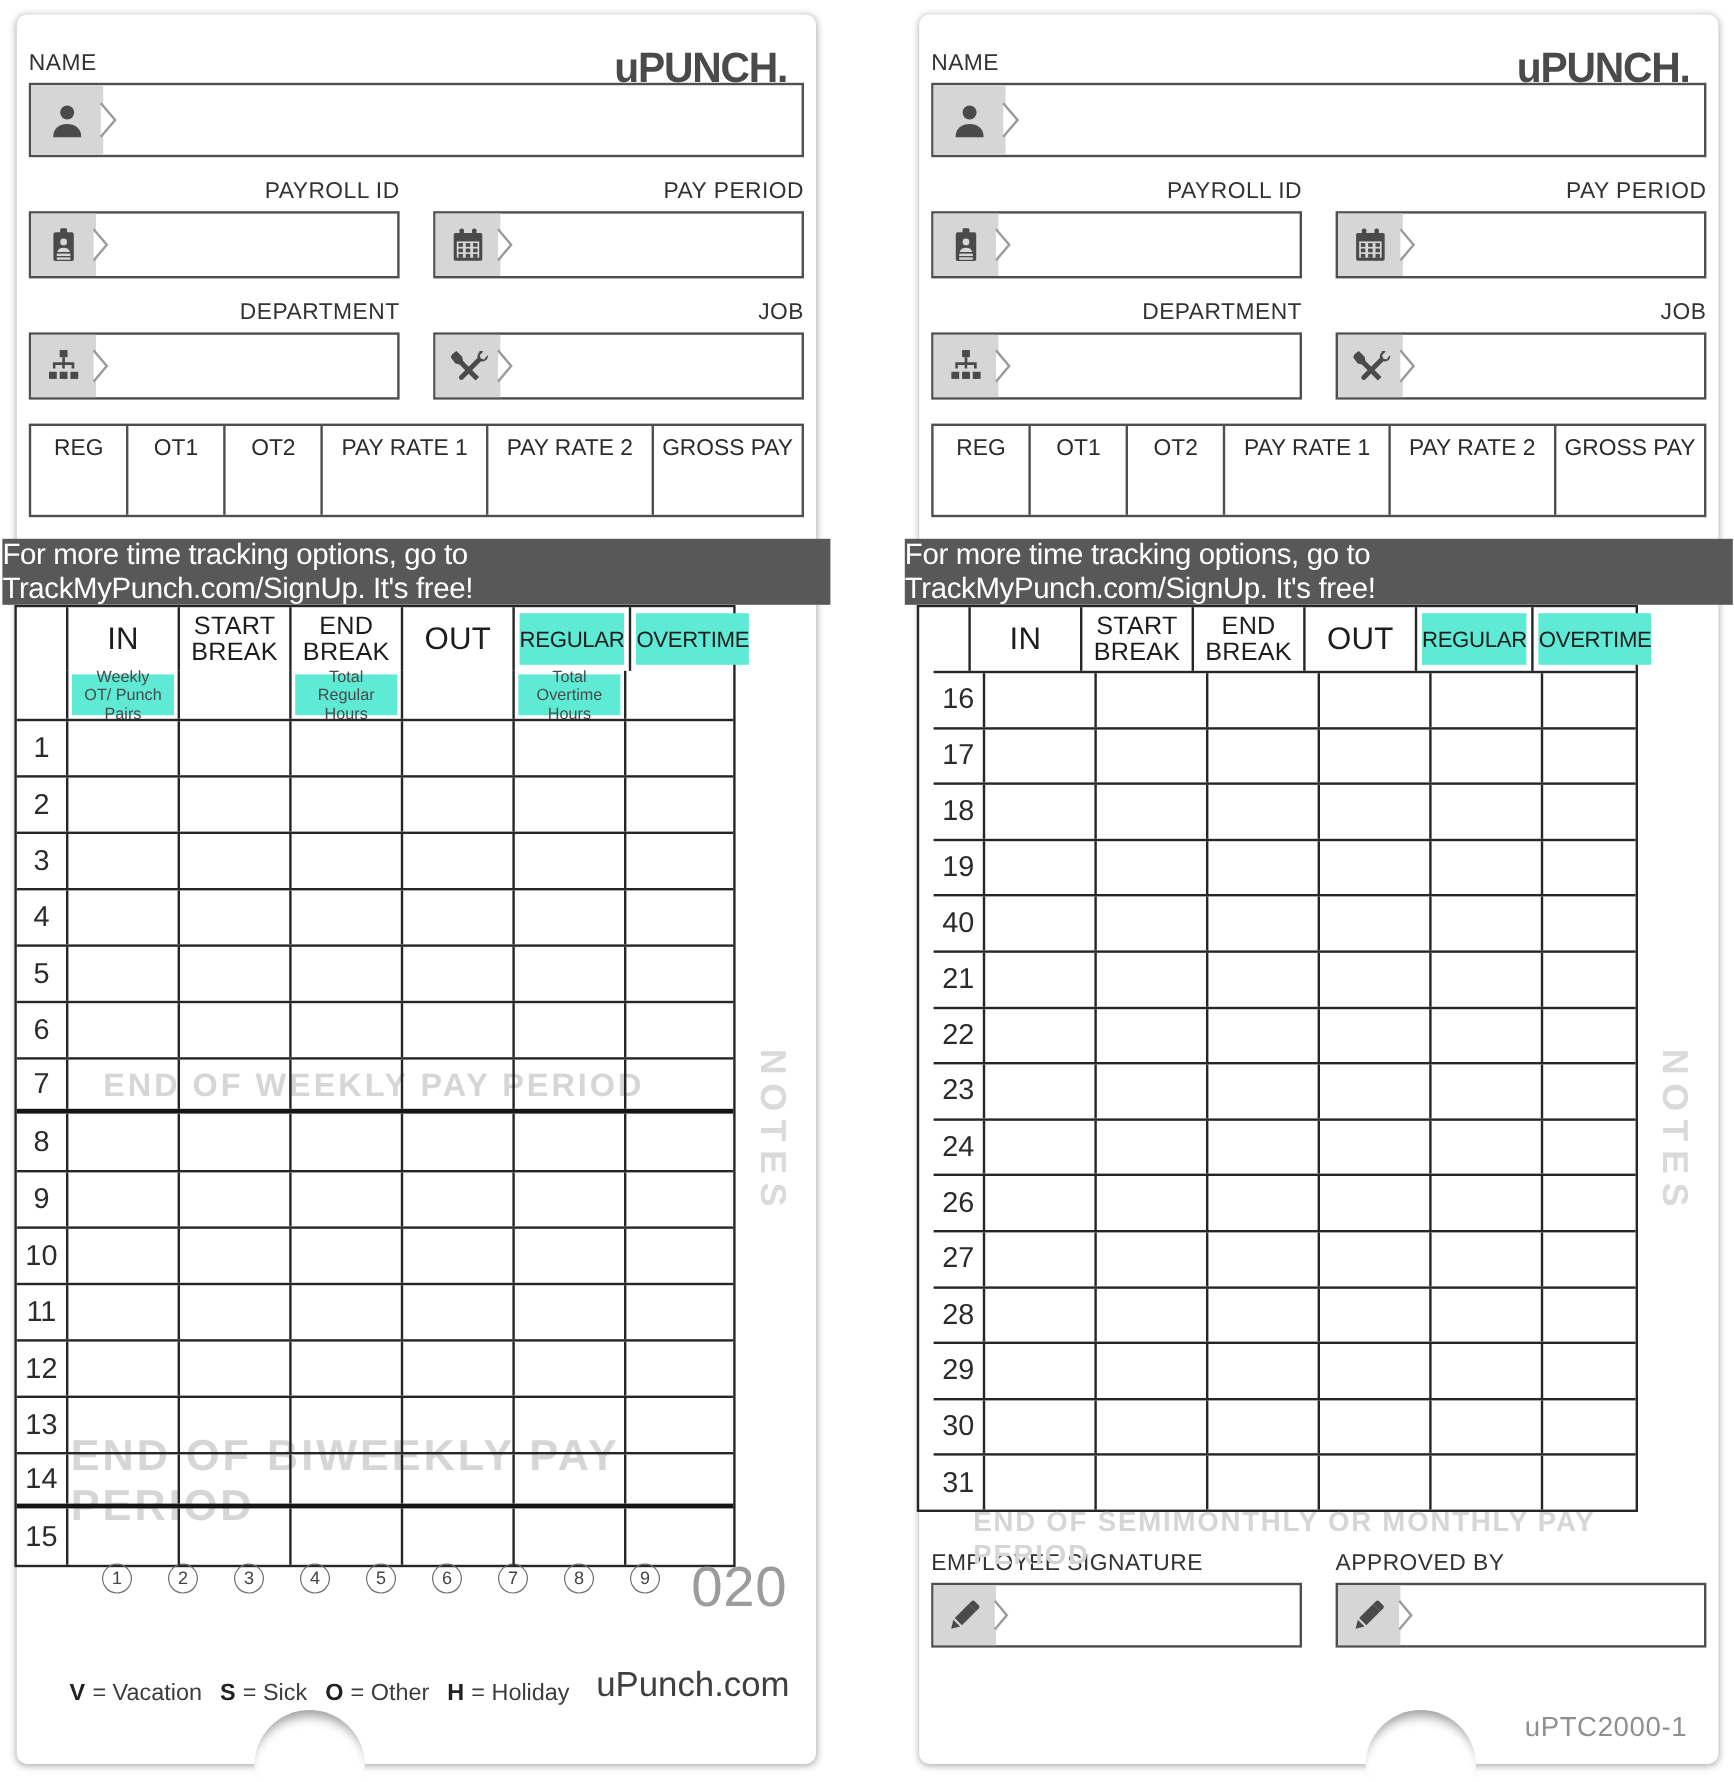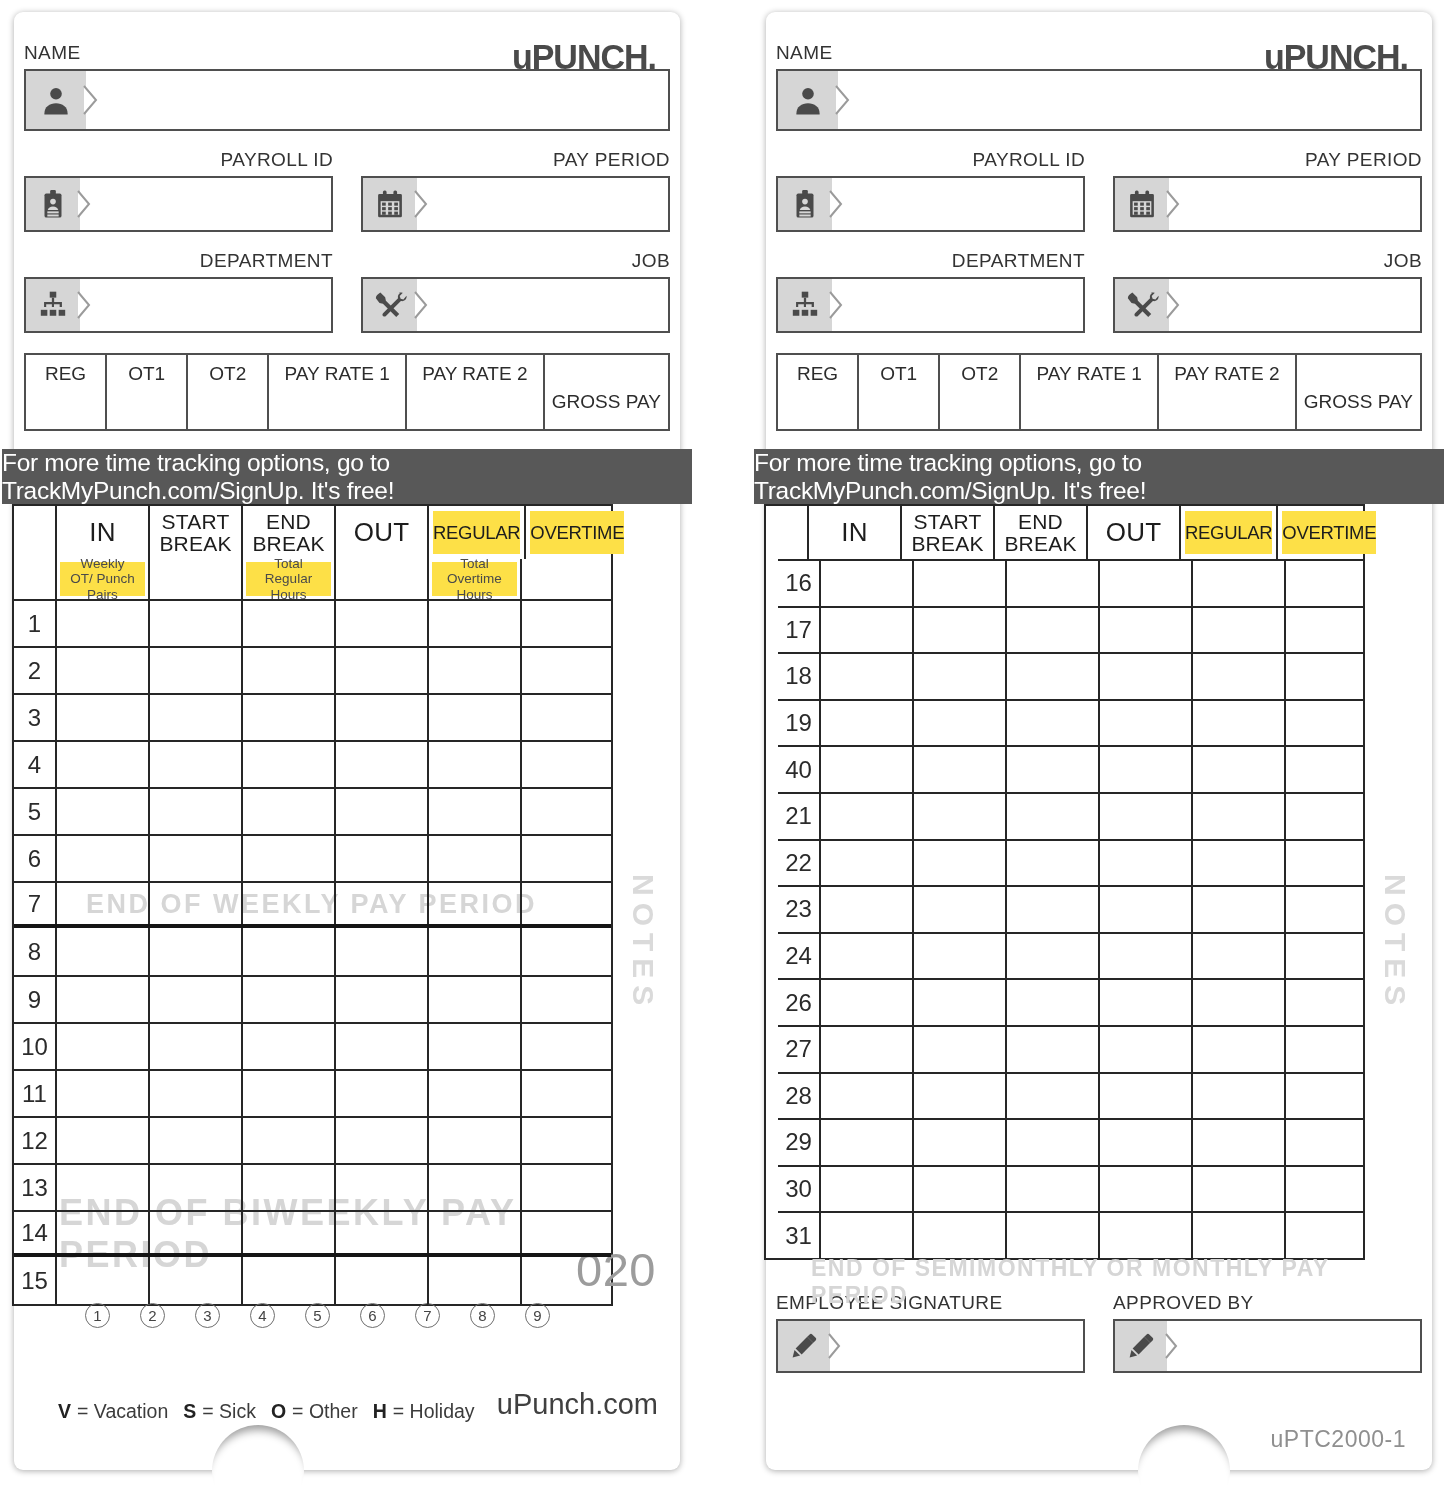--- a/index.html
+++ b/index.html
@@ -39,55 +39,55 @@
   .field.h54 .iconbox svg.glyph { width:30px; height:30px; }
   .chev { position:absolute; right:-13px; top:50%; transform:translateY(-50%); z-index:2; }
   .writearea { flex:1; }
 
   .cols { display:flex; gap:28px; }
   .cols .col { flex:1; }
 
   .paytable { margin-top:20px; height:78px; border:2px solid #4f4f4f; display:flex; }
   .paycell { border-right:2px solid #4f4f4f; display:flex; justify-content:center;
              padding-top:8px; font-size:19px; color:#2c2c2c; }
-  .paycell:last-child { border-right:none;margin-top:28px; }
+  .paycell:last-child { border-right:none; }
   .paycell.s { flex:77; } .paycell.m { flex:132; } .paycell.g { flex:120; }
 
   .banner { margin:18px -22px 0; height:55px; background:#585858; color:#fff;
             display:flex; align-items:center; justify-content:center;
             font-size:24.5px; font-weight:normal; letter-spacing:-.3px; }
 
   .ttable { position:relative; margin-left:-12px; width:601px; border:2px solid #262626; background:#fff; }
   .trow { display:flex; position:relative; z-index:2; }
   .trow.body { border-top:2px solid #262626; height:47px; }
   .trow.rbody { border-top:2px solid #262626; height:46.6px;margin-left:12px; }
   .trow.thick { border-bottom:4px solid #151515; }
   .trow.nt { border-top:none; }
   .c { border-left:2px solid #262626; flex:0 0 93px; display:flex; align-items:center; justify-content:center; }
   .c.num { border-left:none; flex:0 0 41px; font-size:24px; color:#2b2b2b; }
   .thead { height:53px; }
   .thead .c { font-size:26px; color:#1d1d1d; letter-spacing:.2px; }
   .thead .c.two { font-size:21px; line-height:1.04; text-align:center; }
-  .inset { flex:1; align-self:stretch; margin:5px 4px; background:#fde047; display:flex;
+  .inset { flex:1; align-self:stretch; margin:5px 4px; background:#5eead4; display:flex;
            align-items:center; justify-content:center; font-size:18.5px; letter-spacing:-.3px; color:#1d1d1d; }
   .subhead { height:40px; }
   .subhead .inset { margin:3px 3px; font-size:13.5px; line-height:1.12; text-align:center;
                     color:#4a4a4a; letter-spacing:0; padding:0 8px; }
   .wm { position:absolute; left:45px; z-index:1; display:flex; align-items:center; justify-content:center;
         color:#d6d6d6; font-weight:bold; letter-spacing:2.5px; }
   .wm.weekly   { top:375px; height:47px; width:505px; font-size:27px; }
   .wm.biweekly { top:704px; height:47px; width:505px; font-size:36px; }
   .wm.monthly  { top:752px; height:47px; width:545px; font-size:23px; letter-spacing:1.5px; }
   .notes { position:absolute; left:612px; top:368px; writing-mode:vertical-rl;
            font-size:30px; font-weight:bold; color:#dadada; letter-spacing:7px; white-space:nowrap; }
 
   .pmrow { position:absolute; top:1291px; left:71px; display:flex; gap:30px; }
   .pm { width:25px; height:25px; border:1.5px solid #6e6e6e; border-radius:50%;
         display:flex; align-items:center; justify-content:center; font-size:15px; color:#444; }
-  .cardnum { position:absolute; top:1230px; right:24px; font-size:47px; color:#9c9c9c; letter-spacing:.5px; }
+  .cardnum { position:absolute; top:1282px; right:24px; font-size:47px; color:#9c9c9c; letter-spacing:.5px; }
 
   .legend { position:absolute; left:44px; top:1388px; font-size:19.5px; color:#3c3c3c; display:flex; gap:15px; }
   .legend b { color:#222; }
   .legend span.item { display:flex; gap:6px; }
   .site { position:absolute; right:22px; top:1376px; font-size:29px; font-weight:normal; color:#404040; }
 
   .sigblock { margin-top:32px; }
   .model { position:absolute; right:26px; top:1414px; font-size:23px; color:#8f8f8f; letter-spacing:.5px; }
 </style>
 </head>

